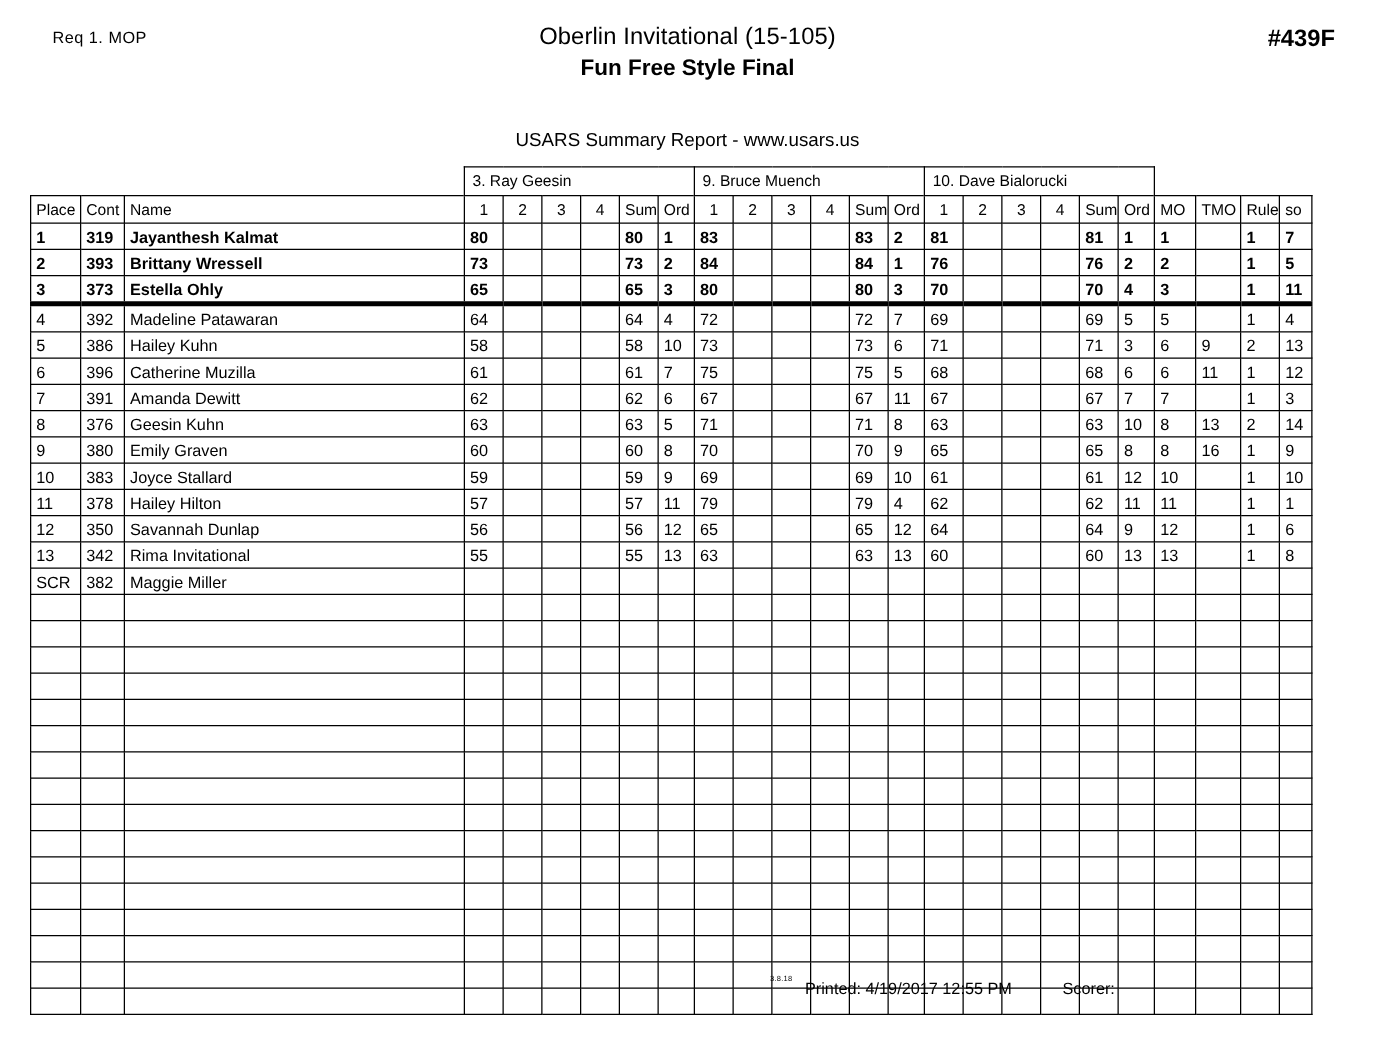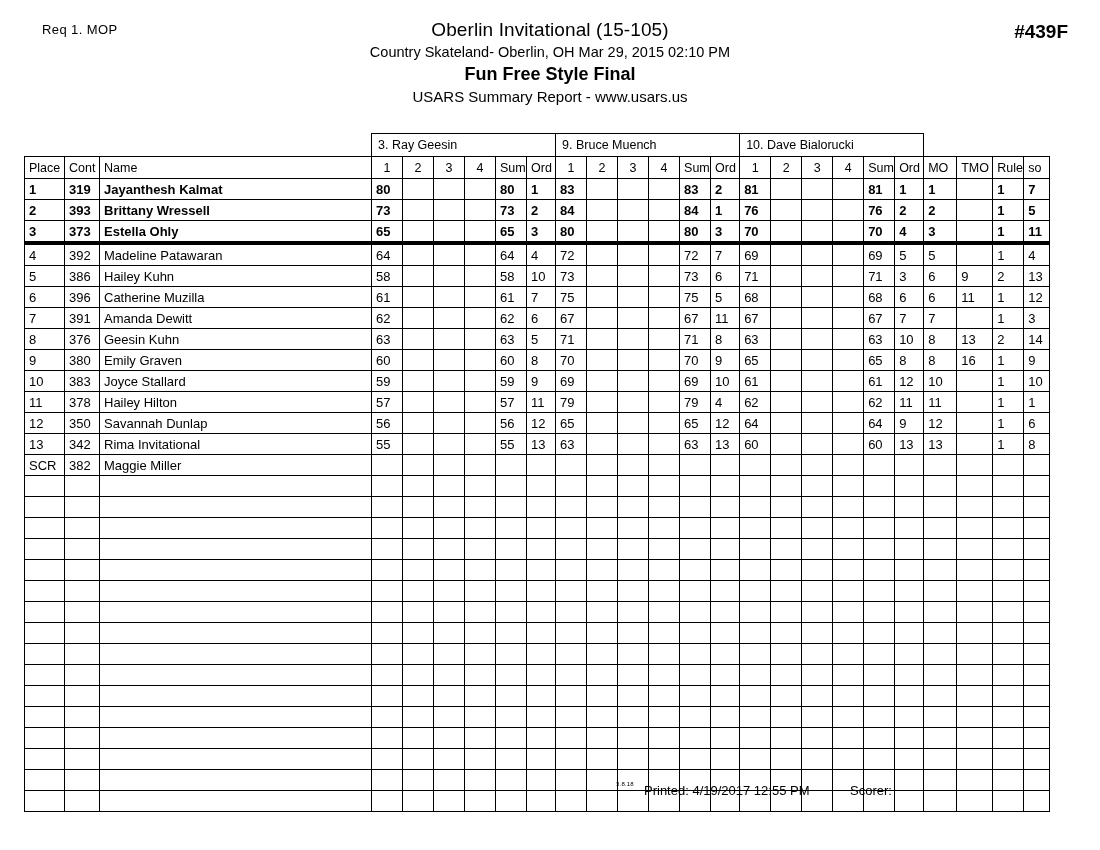--- a/index.html
+++ b/index.html
@@ -54,20 +54,21 @@
     line-height: 20px;
   }
   #division-title {
     font-size: 18px;
     font-weight: bold;
     line-height: 24px;
   }
   #org-line {
     font-size: 15px;
     line-height: 22px;
+    margin-top: 36px;
   }
 
   
   #results-area {
     position: absolute;
     left: 24px;
     top: 133px;
     width: 1012px;
   }
 
@@ -163,21 +164,20 @@
   }
 </style>
 </head>
 <body>
 
 <div id="report-header">
   <div id="req-label">Req 1. MOP</div>
   <div id="event-code">#439F</div>
   <div id="title-block">
     <div id="event-title">Oberlin Invitational (15-105)</div>
-    <div id="venue-line">Country Skateland- Oberlin, OH  Mar 29, 2015  02:10 PM</div>
     <div id="division-title">Fun Free Style Final</div>
     <div id="org-line">USARS Summary Report - www.usars.us</div>
   </div>
 </div>
 
 <div id="results-area">
   <table class="grid">
     <colgroup>
       <col style="width:40px">
       <col style="width:35px">

